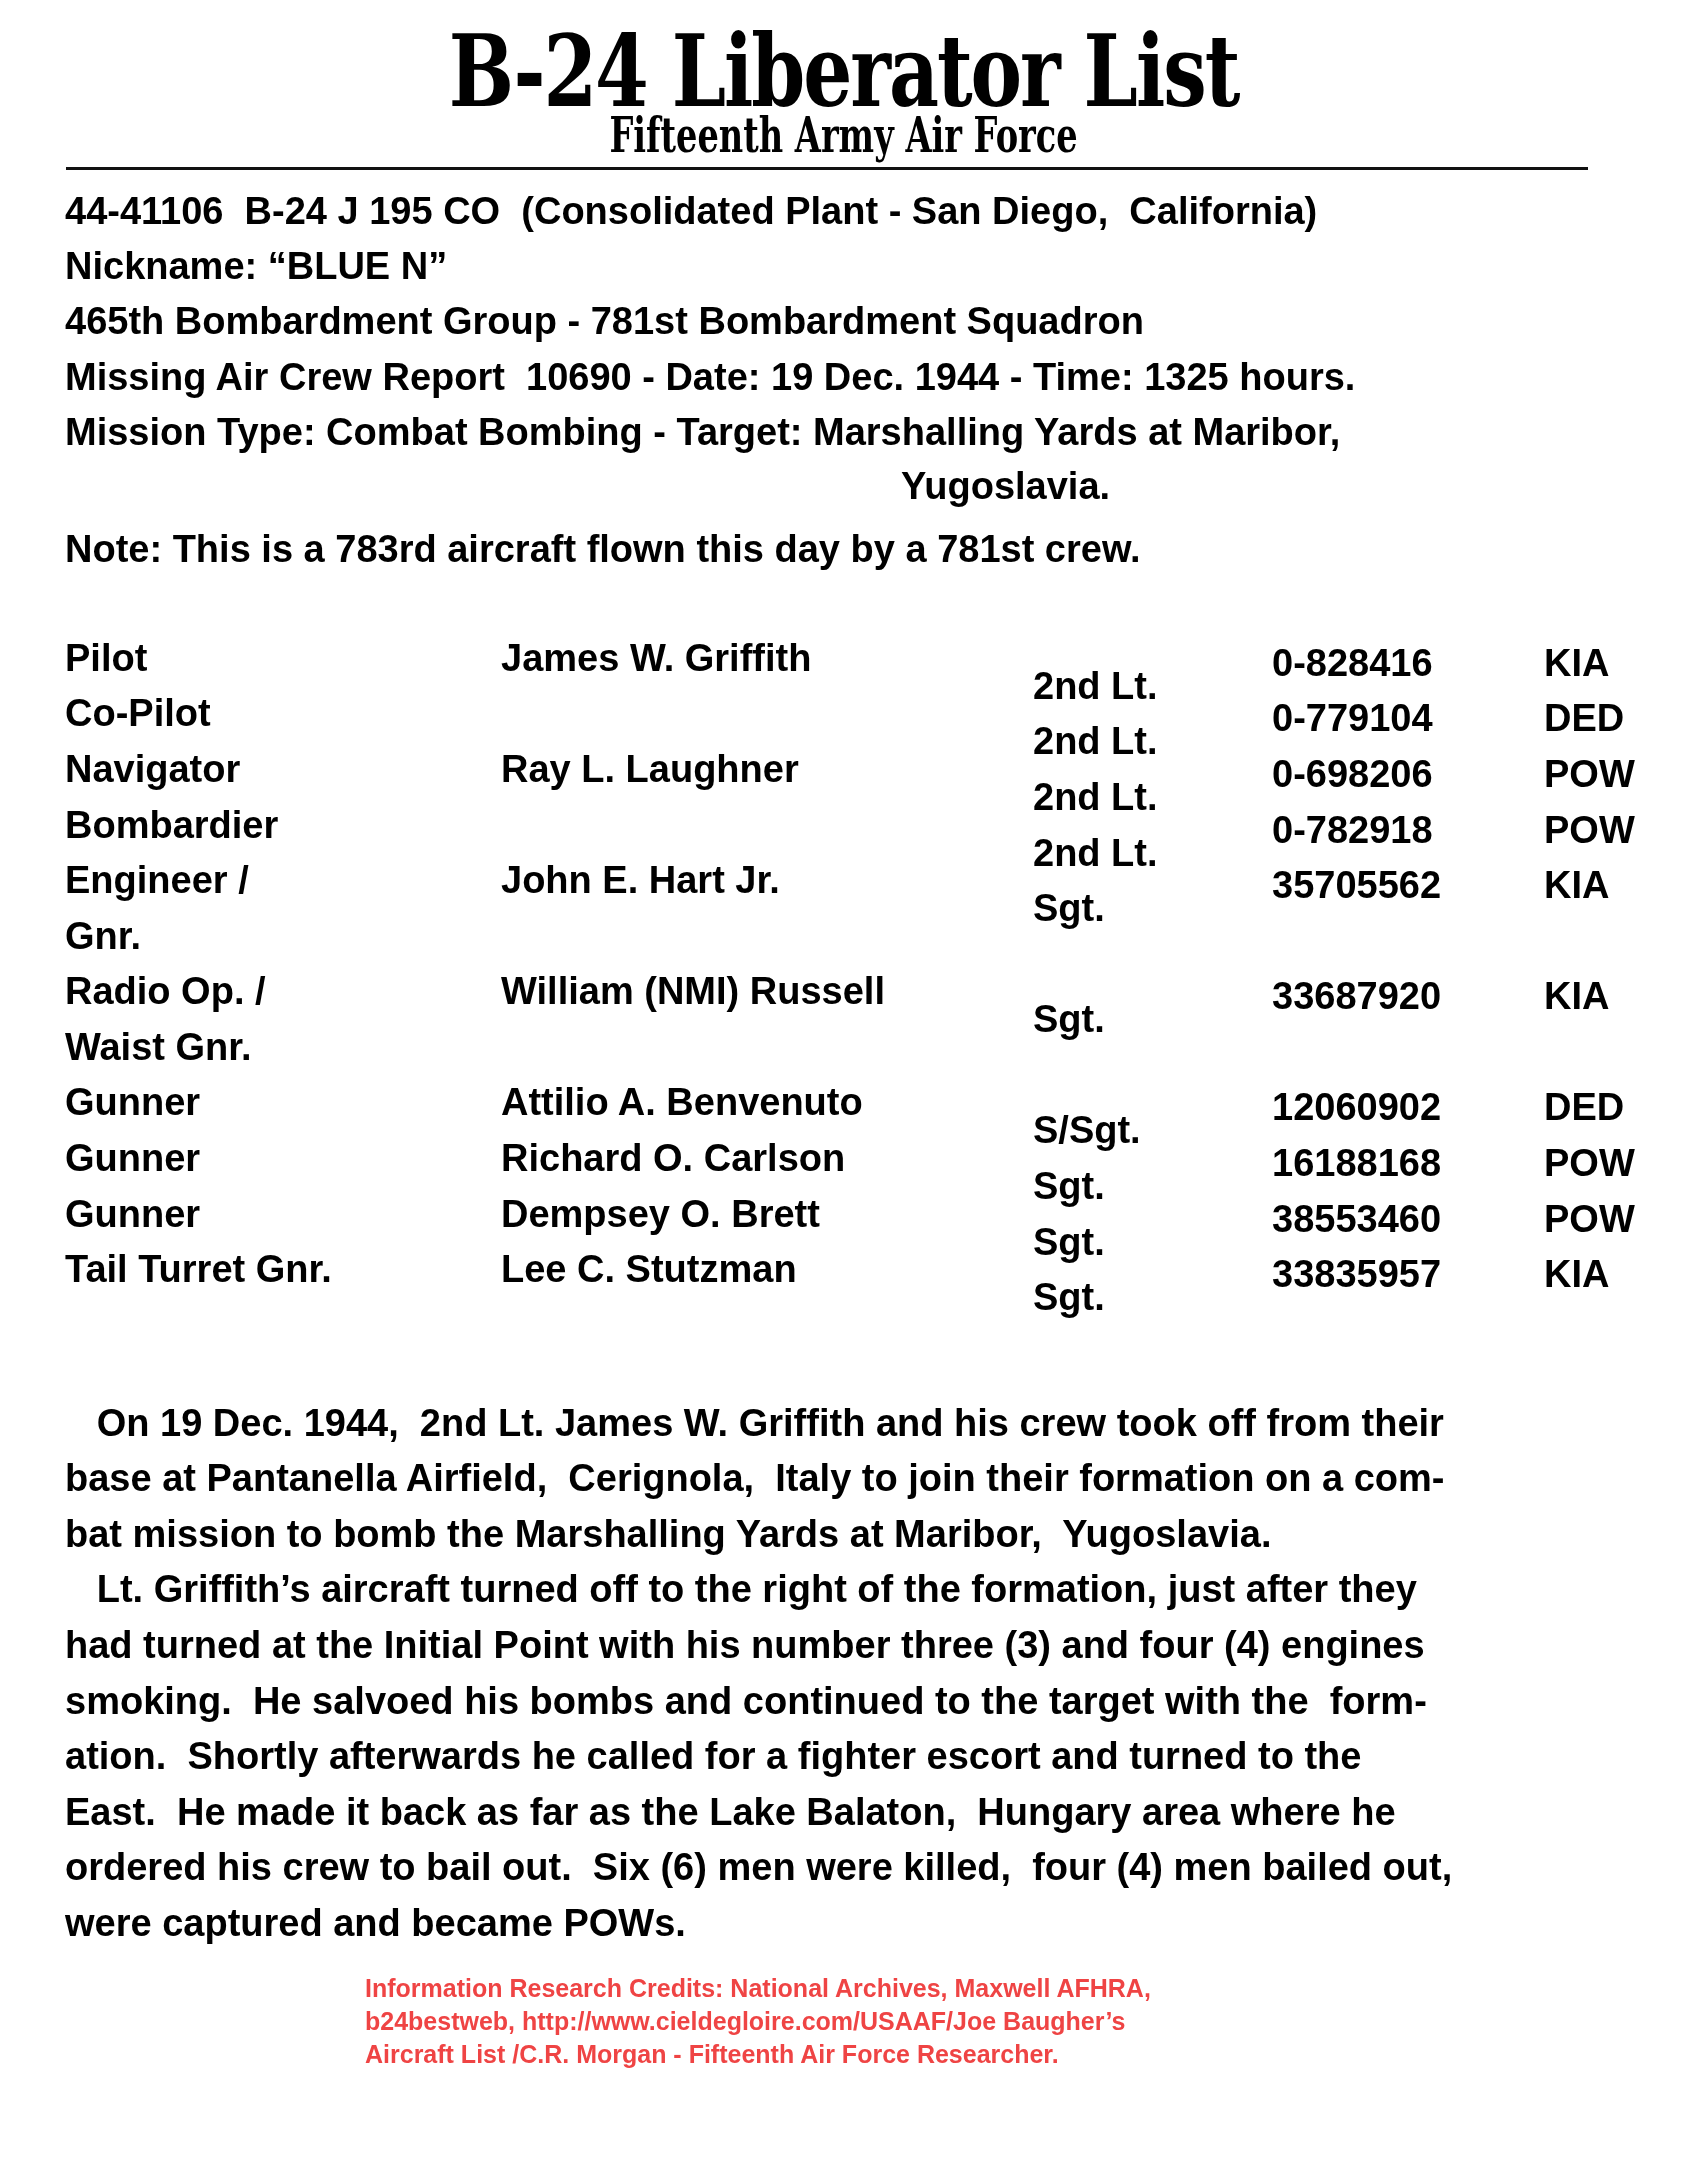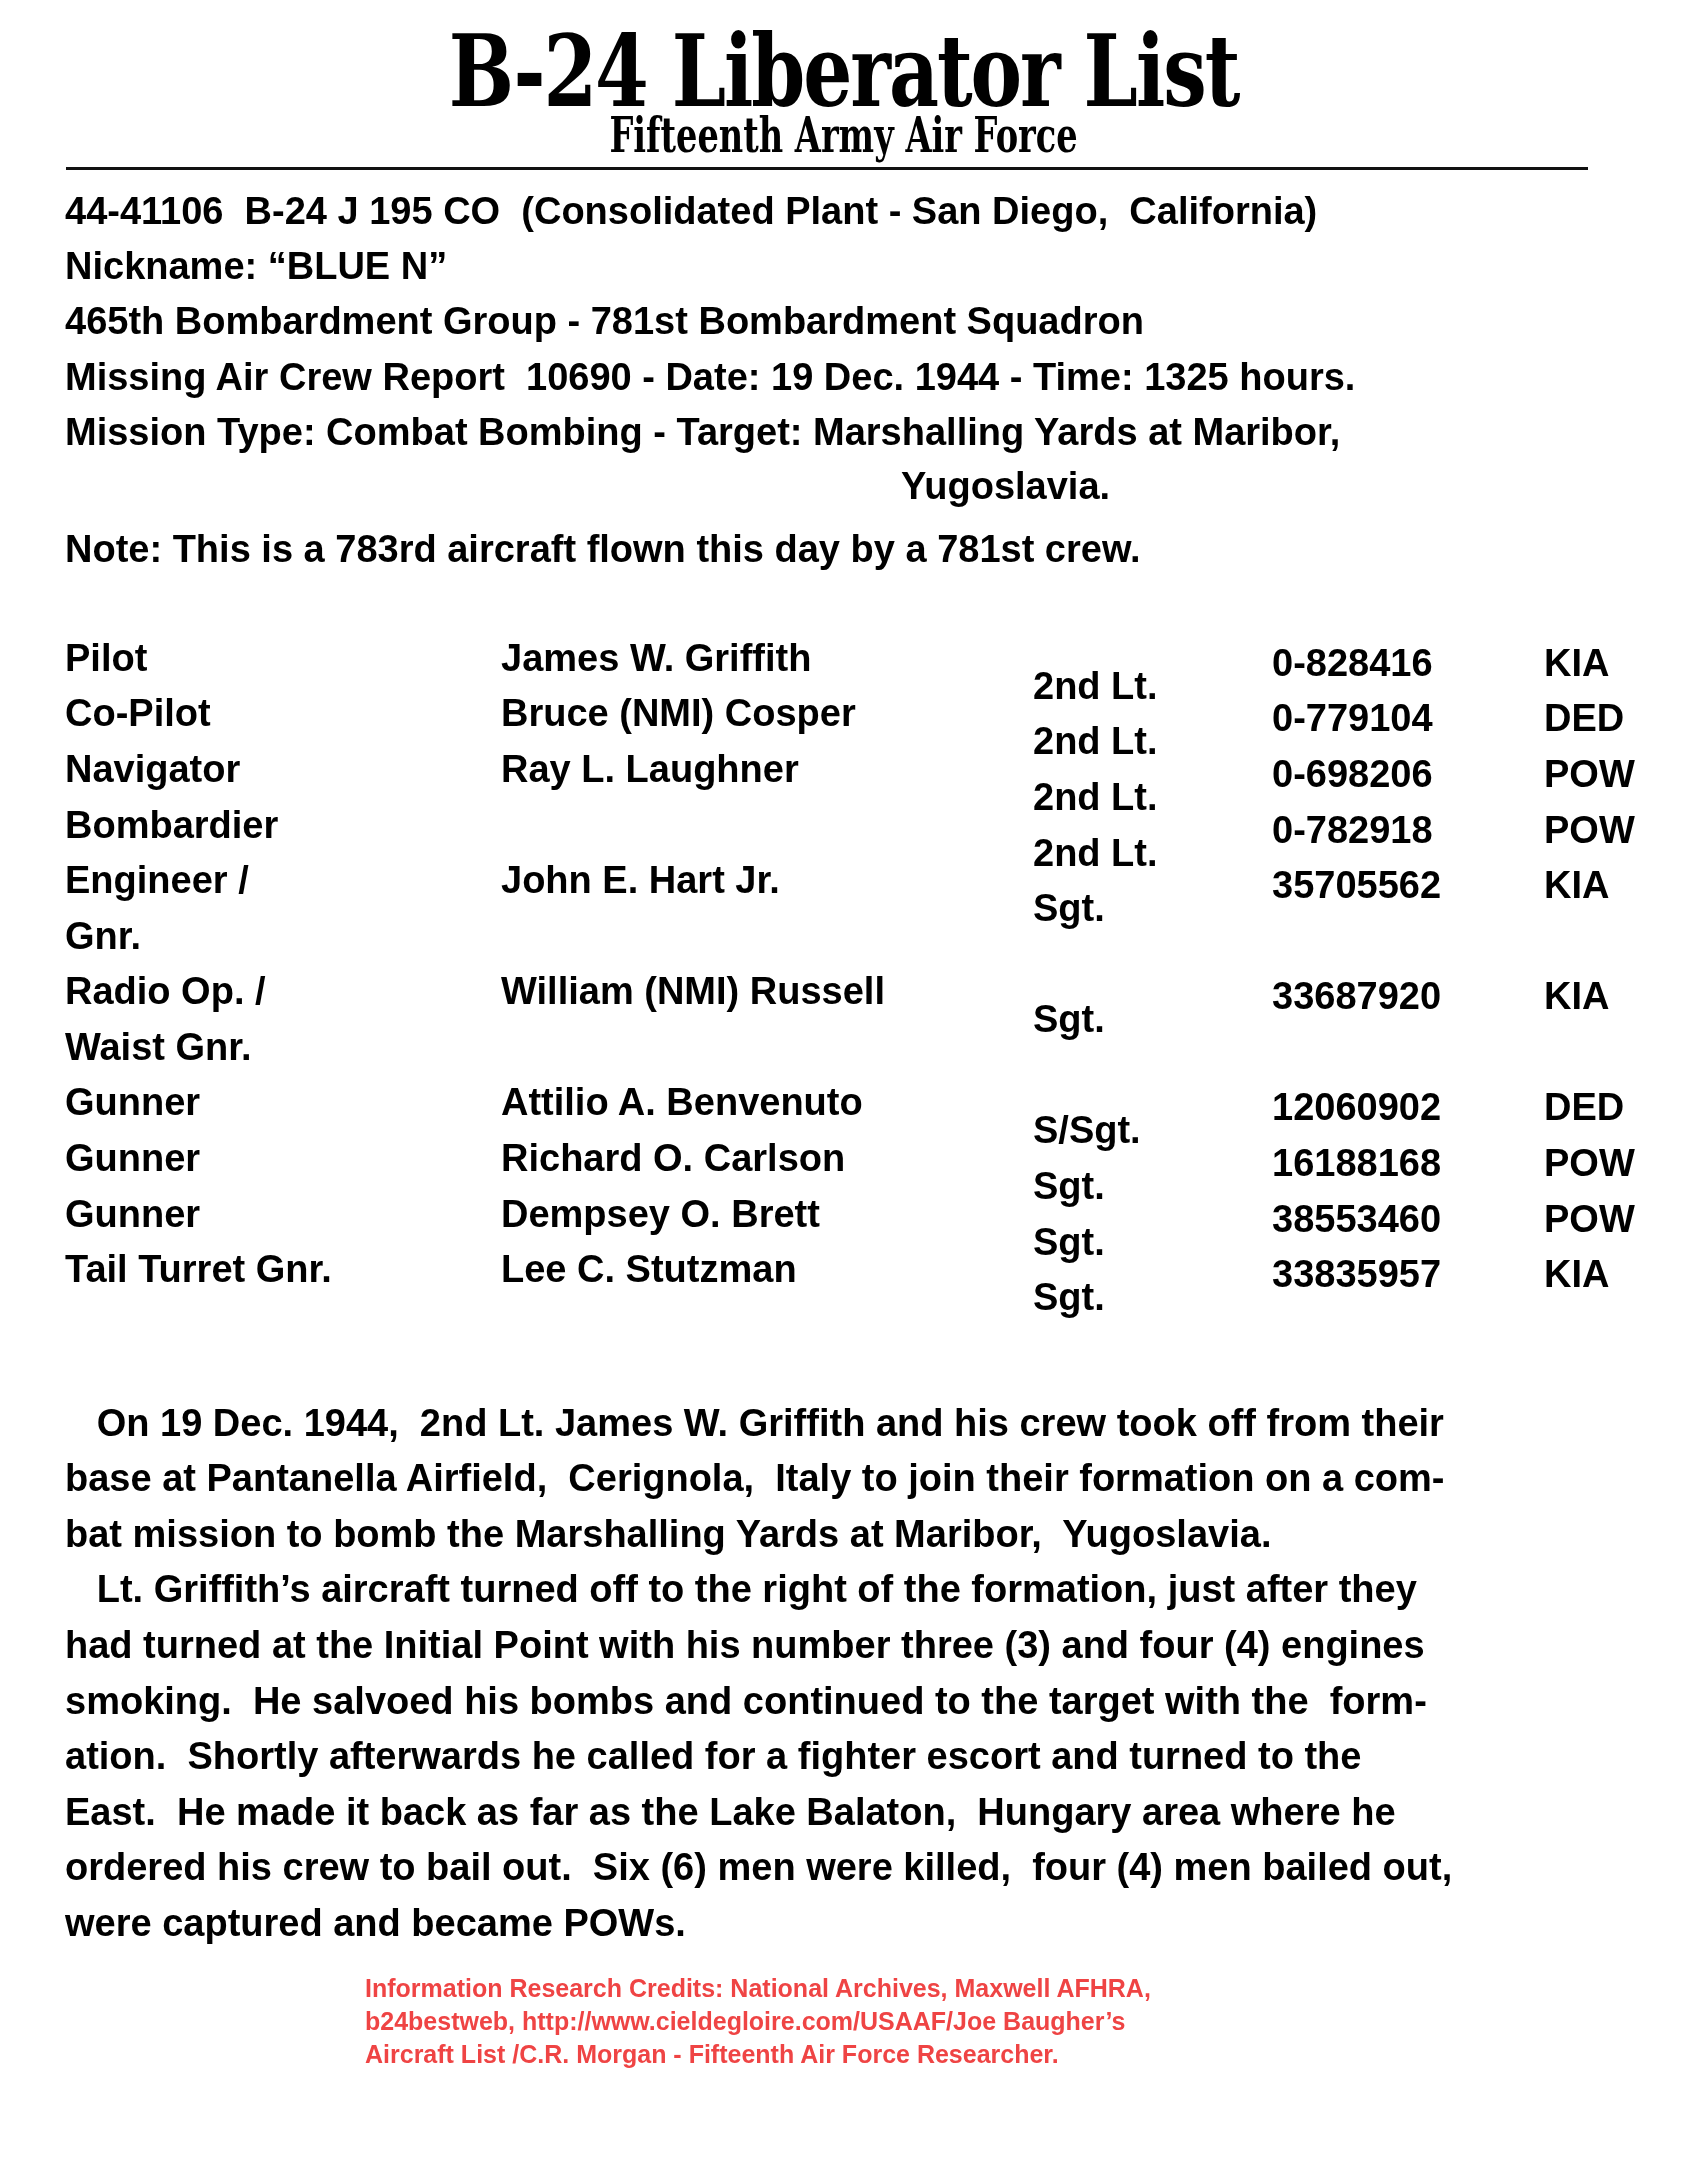--- a/index.html
+++ b/index.html
@@ -38,21 +38,20 @@
 <div id="crew-table">
   <div class="crew-row sans" style="top:630px">
     <span class="c-pos">Pilot</span>
     <span class="c-name">James W. Griffith</span>
     <span class="c-rank">2nd Lt.</span>
     <span class="c-serial">0-828416</span>
     <span class="c-status">KIA</span>
   </div>
   <div class="crew-row sans" style="top:685px">
     <span class="c-pos">Co-Pilot</span>
-    <span class="c-name">Bruce (NMI) Cosper</span>
     <span class="c-rank">2nd Lt.</span>
     <span class="c-serial">0-779104</span>
     <span class="c-status">DED</span>
   </div>
   <div class="crew-row sans" style="top:741px">
     <span class="c-pos">Navigator</span>
     <span class="c-name">Ray L. Laughner</span>
     <span class="c-rank">2nd Lt.</span>
     <span class="c-serial">0-698206</span>
     <span class="c-status">POW</span>

